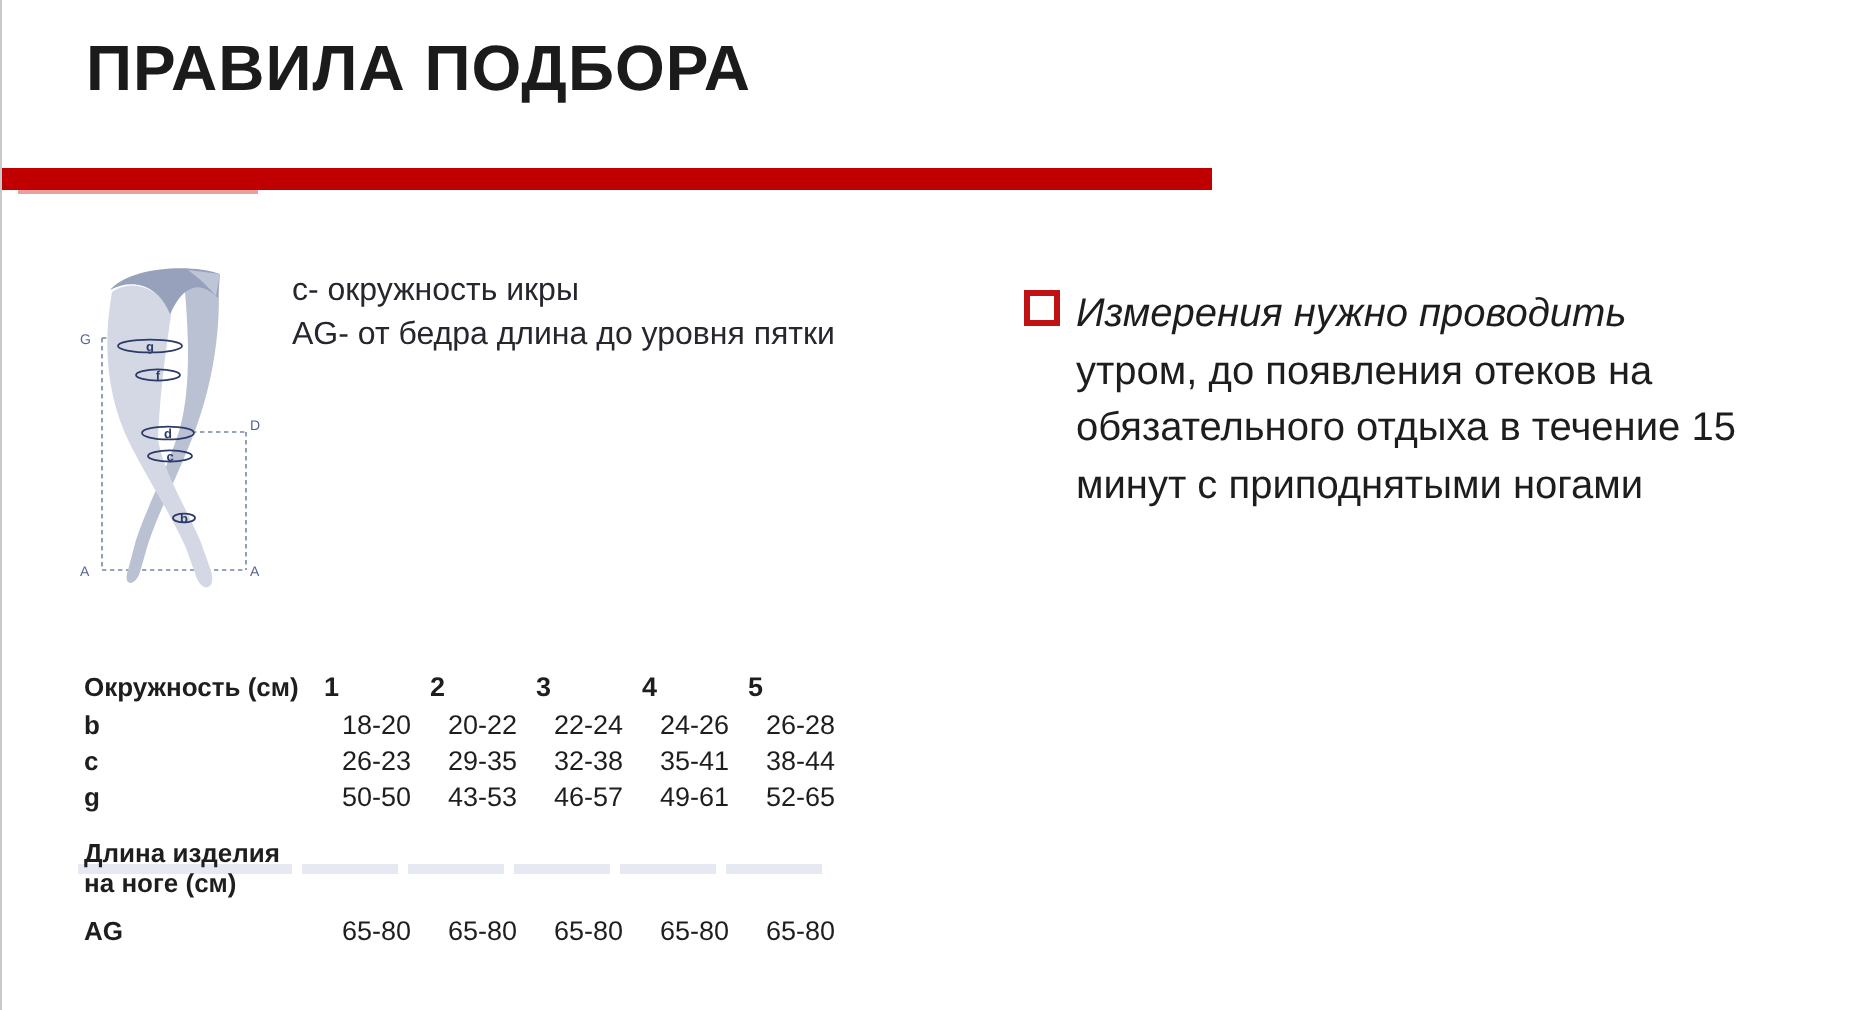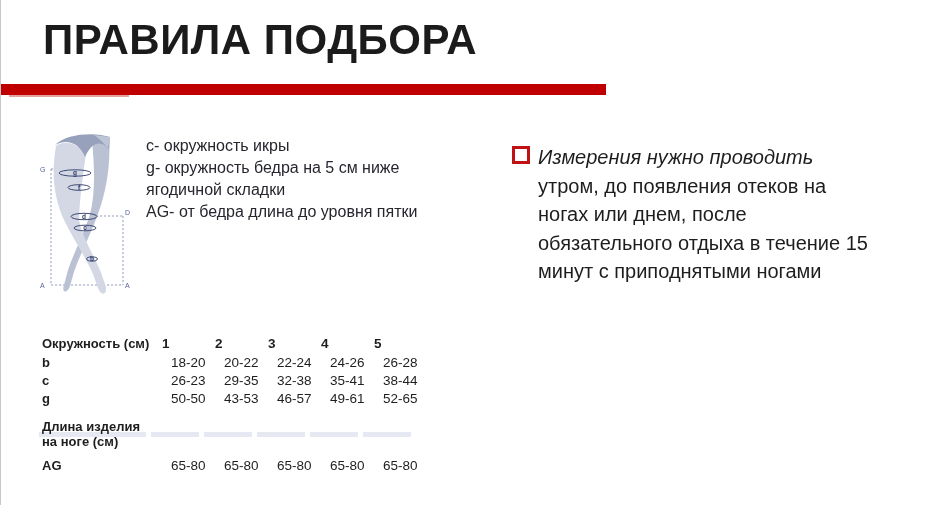--- a/index.html
+++ b/index.html
@@ -4,21 +4,21 @@
 <style>
   html,body{margin:0;padding:0;background:#ffffff;}
   #slide{
     position:relative;width:928px;height:505px;background:#ffffff;overflow:hidden;
     font-family:"Liberation Sans",sans-serif;color:#1f1f1f;
     border-left:1px solid #c9c9c9;box-sizing:border-box;
   }
   
   .title{
     position:absolute;left:42px;top:16px;width:640px;
-    font-size:42px;font-weight:700;letter-spacing:.5px;color:#1b1b1b;
+    font-size:32px;font-weight:700;letter-spacing:.5px;color:#1b1b1b;
   }
   
   .red-bar{position:absolute;left:0;top:84px;width:605px;height:11px;background:#c00000;}
   .red-bar-accent{position:absolute;left:8px;top:95px;width:120px;height:2px;background:#e5a0a0;}
   
   .diagram{position:absolute;left:35px;top:130px;width:110px;height:170px;}
   
   .measure-text{
     position:absolute;left:145px;top:135px;width:292px;
     font-size:16px;line-height:22px;color:#26262e;
@@ -96,30 +96,28 @@
     <g font-size="7" fill="#56639a" font-family="Liberation Sans,sans-serif">
       <text x="4" y="42">G</text>
       <text x="89" y="85">D</text>
       <text x="4" y="158">A</text>
       <text x="89" y="158">A</text>
     </g>
   </svg>
 
   <div class="measure-text">
     <div>c- окружность икры</div>
-    <div>g- окружность бедра на 5 см ниже ягодичной складки</div>
     <div>AG- от бедра длина до уровня пятки</div>
   </div>
 
   <div class="note">
     <div class="note-line first">
       <span class="bullet-sq"></span><span>Измерения нужно проводить</span>
     </div>
     <div class="note-line">утром, до появления отеков на</div>
-    <div class="note-line">ногах или днем, после</div>
     <div class="note-line">обязательного отдыха в течение 15</div>
     <div class="note-line">минут с приподнятыми ногами</div>
   </div>
 
   <div class="size-table">
 
     <div class="cell lbl hdr">Окружность (см)</div>
     <div class="cell hdr">
         <span class="hl">1</span>
       </div>

